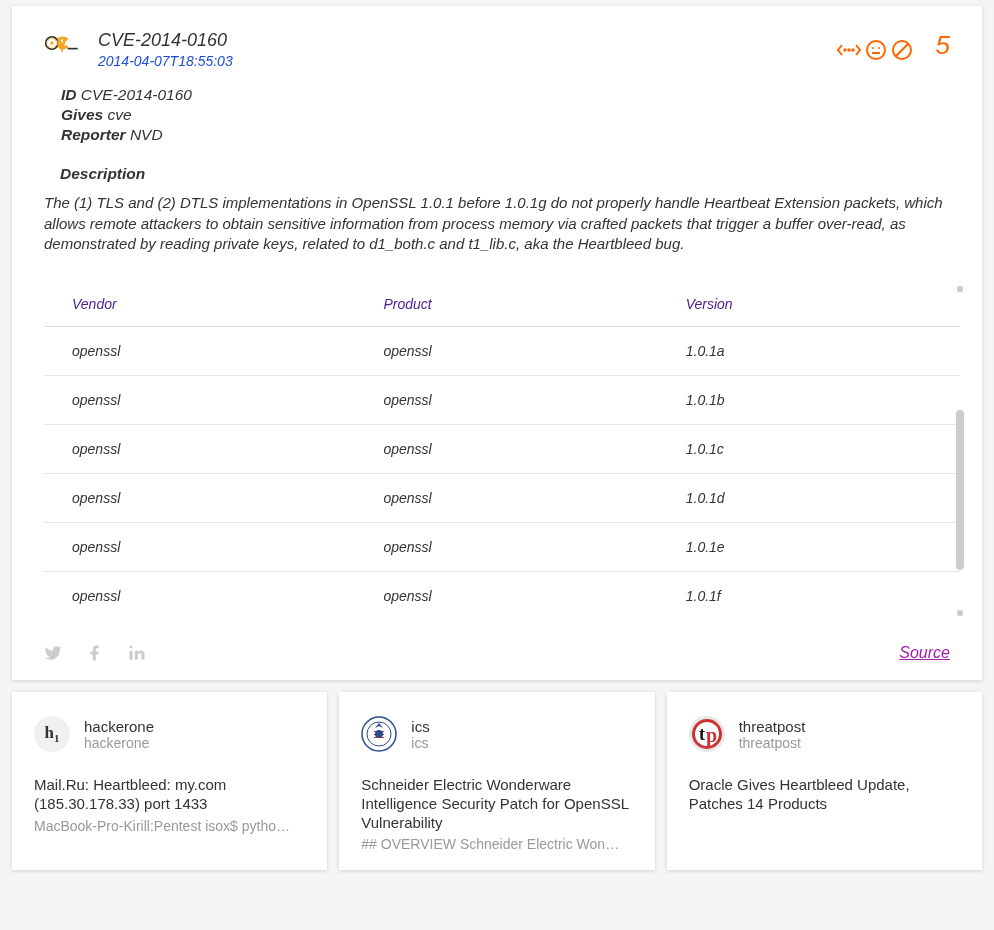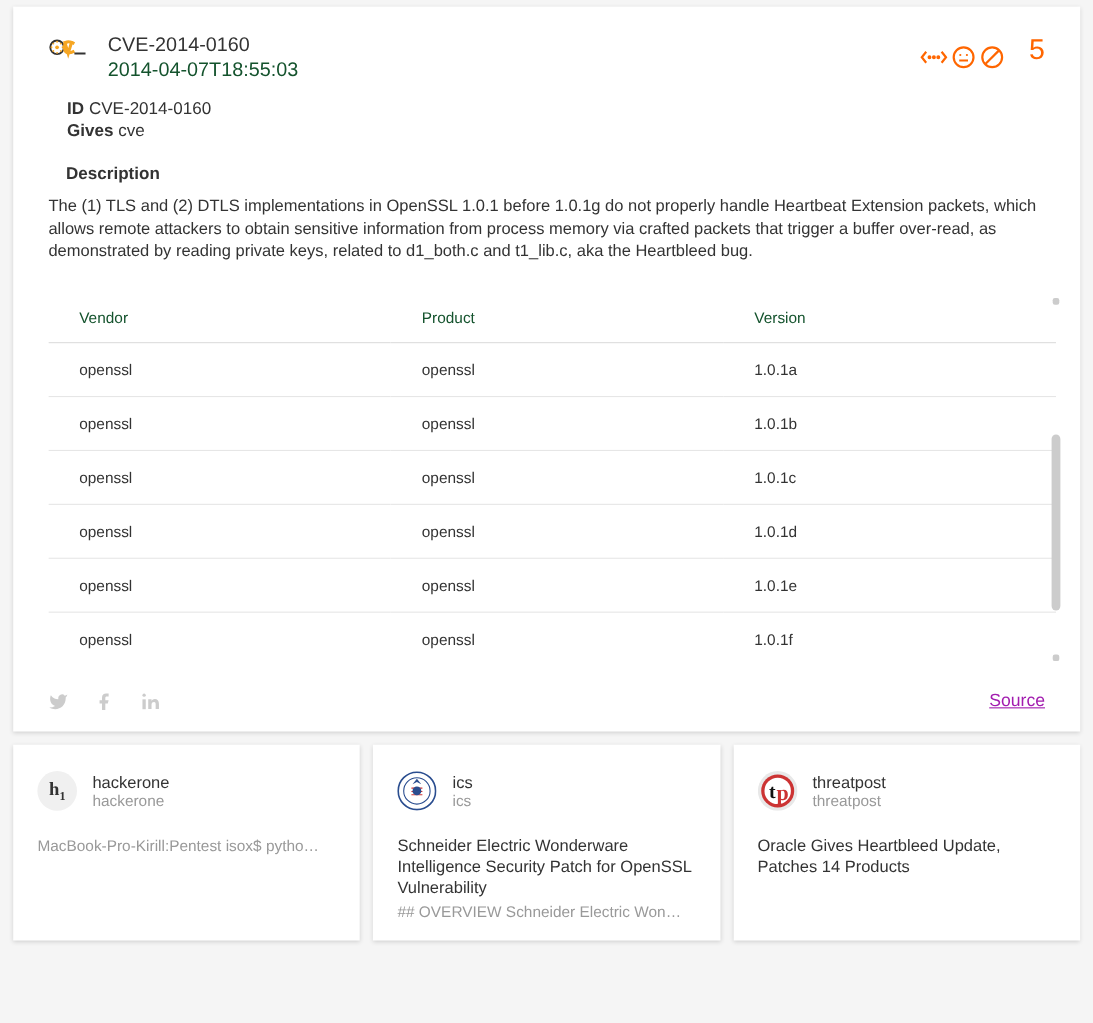--- a/index.html
+++ b/index.html
@@ -1,35 +1,35 @@
 <!DOCTYPE html>
 <html><head>
 <meta charset="utf-8">
 <style>
 * { box-sizing: border-box; margin: 0; padding: 0; }
 body { font-family: -apple-system, BlinkMacSystemFont, "Segoe UI", Arial, sans-serif; background: #f5f5f5; width: 994px; color: #333; }
 .card { background: #fff; box-shadow: 0 1px 4px rgba(0,0,0,0.15); margin: 6px 12px; position: relative; }
-.main-card { padding: 0; }
+.main-card { padding: 0; font-style: italic; }
 .card-header { display: flex; padding: 24px 32px 12px 32px; }
 .logo-wrap { margin-right: 18px; }
 .title-block { flex: 1; }
 .cve-title { font-size: 18px; color: #333; font-weight: 400; }
-.cve-date { font-size: 18px; color: #14532d; margin-top: 2px; }
+.cve-date { font-size: 14px; color: #1d4ed8; margin-top: 2px; }
 .head-icons { display: flex; align-items: center; gap: 2px; }
 .head-icons svg { fill:none; stroke:#ff6600; stroke-width:2; }
 .score { font-size: 26px; color: #ff6600; margin-left: 22px; }
 .meta { padding: 4px 32px 16px 49px; font-size: 15.5px; line-height: 1.3; }
 .meta b { font-weight: 700; }
 .section-h { font-size: 15.5px; font-weight: 700; padding: 4px 32px 10px 48px; }
 .desc { padding: 0 32px 28px 32px; font-size: 15px; line-height: 1.35; color: #333; }
 .platform-h { padding: 8px 32px 18px 32px; font-size: 15.5px; font-weight: 700; }
 .table-wrap { position: relative; margin: 0 22px 10px 32px; }
 .table-scroll { overflow: hidden; }
 .ptable { width: 100%; border-collapse: collapse; font-size: 14px; }
-.ptable thead th { text-align: left; color: #14532d; font-weight: 400; padding: 14px 0 14px 28px; font-size: 14px; }
+.ptable thead th { text-align: left; color: #4c1d95; font-weight: 400; padding: 14px 0 14px 28px; font-size: 14px; }
 .ptable tbody tr { border-top: 1px solid #e6e6e6; }
 .ptable tbody td { padding: 16px 0 16px 28px; color: #333; }
 .ptable tbody tr:first-child { border-top: 1px solid #ddd; }
 .scrollbar { position: absolute; right: -6px; top: 0; bottom: 0; width: 12px; background: transparent; }
 .scrollbar::before { content:''; position:absolute; top:4px; right:3px; width:6px; height:6px; background:#ccc; border-radius:2px; }
 .scrollbar::after { content:''; position:absolute; bottom:4px; right:3px; width:6px; height:6px; background:#ccc; border-radius:2px; }
 .scrollthumb { position:absolute; right:2px; top:128px; width:8px; height:160px; background:#ccc; border-radius:4px; }
 .card-footer { display:flex; align-items:center; padding: 14px 32px 18px 32px; }
 .social { display:flex; gap:24px; color:#ccc; }
 .social svg { fill:#ccc; }
@@ -91,20 +91,21 @@
           <circle cx="12" cy="12" r="9"></circle>
           <line x1="6" y1="18" x2="18" y2="6"></line>
         </svg>
     </div>
     <div class="score">5</div>
   </div>
 
   <div class="meta">
     <div><b>ID</b> <span>CVE-2014-0160</span></div>
     <div><b>Gives</b> <span>cve</span></div>
+    <div><b>Reporter</b> <span>NVD</span></div>
   </div>
 
   <div class="section-h">Description</div>
   <div class="desc">The (1) TLS and (2) DTLS implementations in OpenSSL 1.0.1 before 1.0.1g do not properly handle Heartbeat Extension packets, which allows remote attackers to obtain sensitive information from process memory via crafted packets that trigger a buffer over-read, as demonstrated by reading private keys, related to d1_both.c and t1_lib.c, aka the Heartbleed bug.</div>
 
 
   <div class="table-wrap">
     <div class="table-scroll">
       <table class="ptable">
         <thead>
@@ -175,20 +176,21 @@
   <div class="rel-card">
     <div class="rel-head">
       <div class="rel-icon" style="background:#f0f0f0">
         <span style="font-weight:700;font-size:17px;font-family:Georgia,serif;">h<span style="font-size:11px;vertical-align:sub;">1</span></span>
       </div>
       <div>
         <div class="rel-src-name">hackerone</div>
         <div class="rel-src-sub">hackerone</div>
       </div>
     </div>
+    <div class="rel-title">Mail.Ru: Heartbleed: my.com (185.30.178.33) port 1433</div>
     <div class="rel-excerpt">MacBook-Pro-Kirill:Pentest isox$ pytho…</div>
   </div>
 
   <div class="rel-card">
     <div class="rel-head">
       <div class="rel-icon">
         <svg width="36" height="36" viewBox="0 0 36 36">
             <circle cx="18" cy="18" r="17" fill="none" stroke="#2a4d8f" stroke-width="1.5"></circle>
             <circle cx="18" cy="18" r="12" fill="none" stroke="#2a4d8f" stroke-width="1"></circle>
             <path d="M18 7 L22 12 L18 10 L14 12 Z" fill="#2a4d8f"></path>

